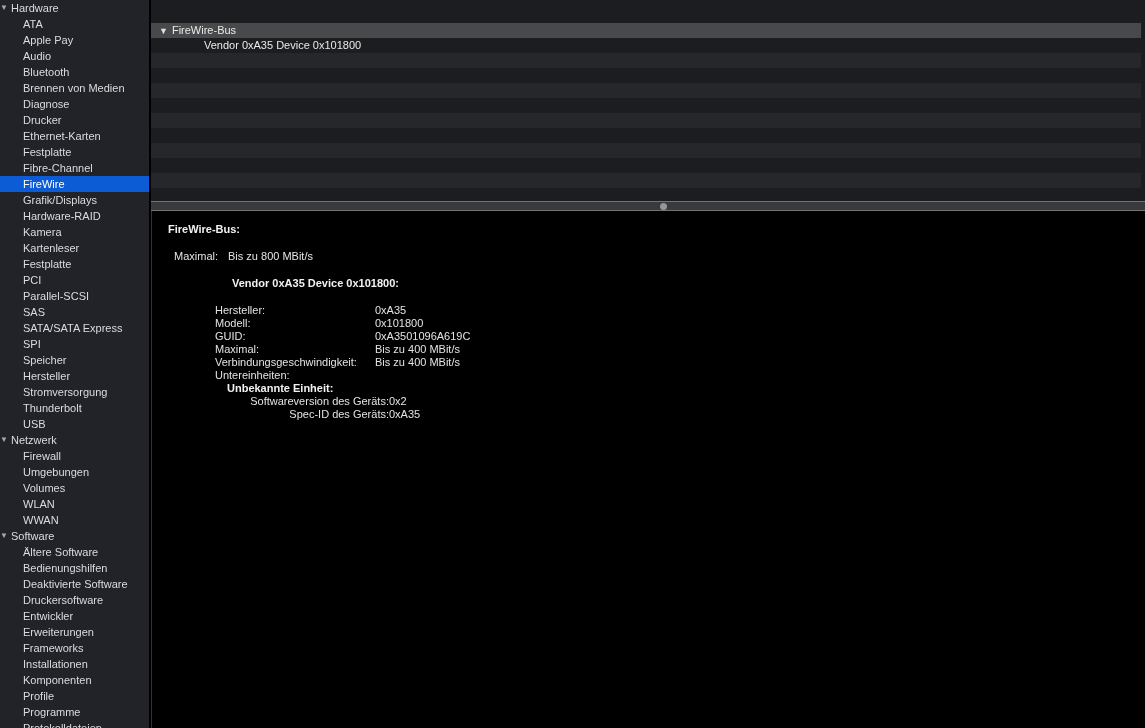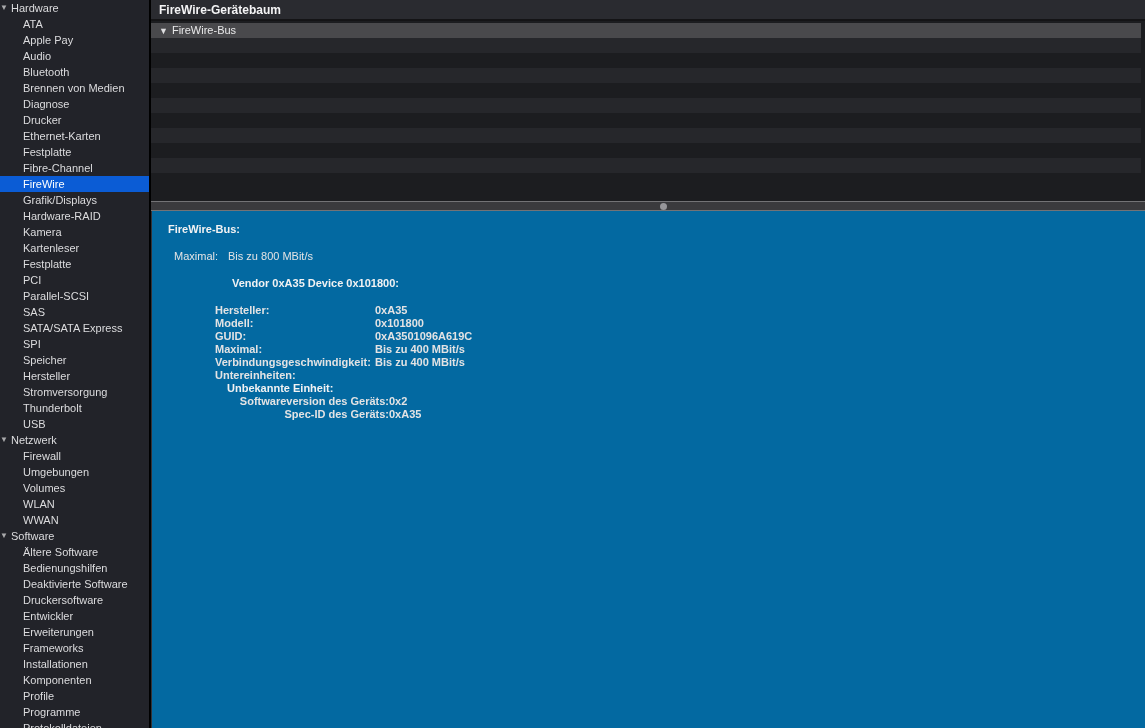--- a/index.html
+++ b/index.html
@@ -59,30 +59,30 @@
   }
   .splitter .dot {
     position:absolute; left:509px; top:1px;
     width:7px; height:7px; border-radius:50%;
     background:#96969a;
   }
 
   
   .detail {
     position:absolute; top:211px; left:0; right:0; bottom:0;
-    background:#0369a1;
+    background:#000000;
     border-left:1px solid #323236;
     font-size:11px; color:#e3e3e4;
   }
   .d-bus-heading { position:absolute; left:16px; top:12px; font-weight:bold; color:#f2f2f3; }
   .d-bus-row { position:absolute; left:22px; top:39px; display:flex; }
   .d-bus-row .dlabel { width:54px; flex:none; }
   .d-dev-heading { position:absolute; left:56px; top:66px; font-weight:bold; color:#f2f2f3;margin-left:24px; }
   .d-dev-block { position:absolute; left:63px; top:93px; line-height:13px; }
-  .drow { display:flex; height:13px;font-weight:bold; }
+  .drow { display:flex; height:13px; }
   .drow .dlabel { width:160px; flex:none; }
   .d-sub-heading { margin-left:12px; font-weight:bold; height:13px; color:#f2f2f3; }
   .drow.sub { margin-left:19px; }
   .drow.sub .dlabel { width:155px; flex:none;text-align:right; }
 </style>
 </head>
 <body>
 
 <div class="sidebar">
   <div class="si top"><span class="tri">▼</span><span>Hardware</span></div>
@@ -128,24 +128,24 @@
   <div class="si">Frameworks</div>
   <div class="si">Installationen</div>
   <div class="si">Komponenten</div>
   <div class="si">Profile</div>
   <div class="si">Programme</div>
   <div class="si">Protokolldateien</div>
 </div>
 
 <div class="main">
 
-  <div class="tree-header">FireWire-Gerätebaum</div>
 
   <div class="tree">
     <div class="trow bus"><span class="tri2">▼</span><span>FireWire-Bus</span></div>
+    <div class="trow vendor">Vendor 0xA35 Device 0x101800</div>
     <div class="trow s-l"></div>
     <div class="trow s-d"></div>
     <div class="trow s-l"></div>
     <div class="trow s-d"></div>
     <div class="trow s-l"></div>
     <div class="trow s-d"></div>
     <div class="trow s-l"></div>
     <div class="trow s-d"></div>
     <div class="trow s-l"></div>
     <div class="trow s-d partial"></div>

